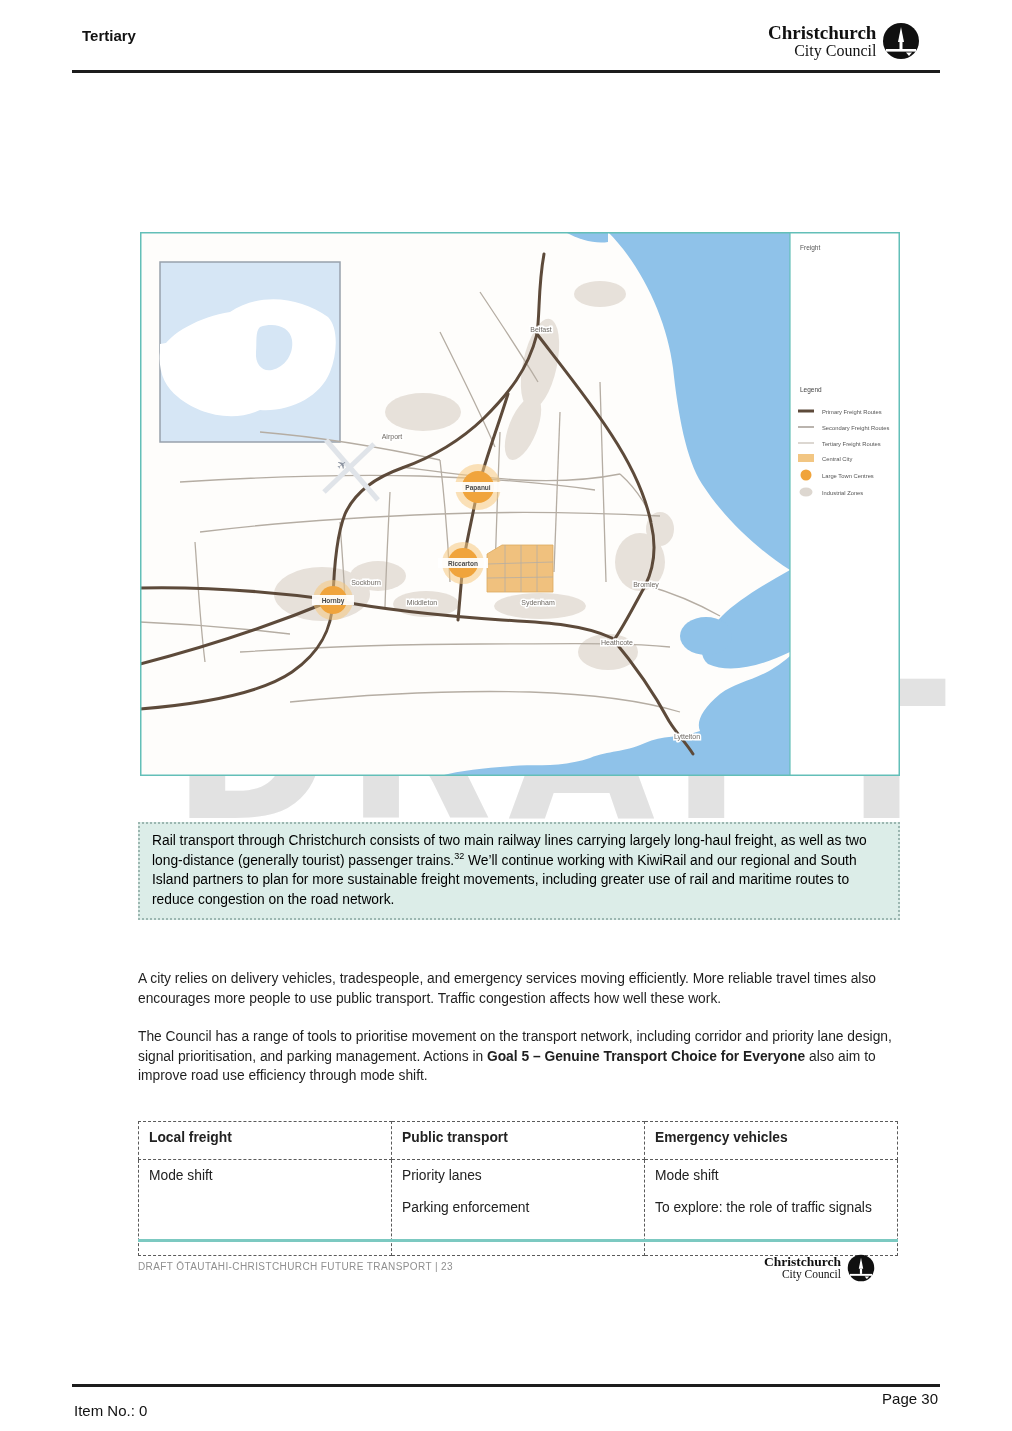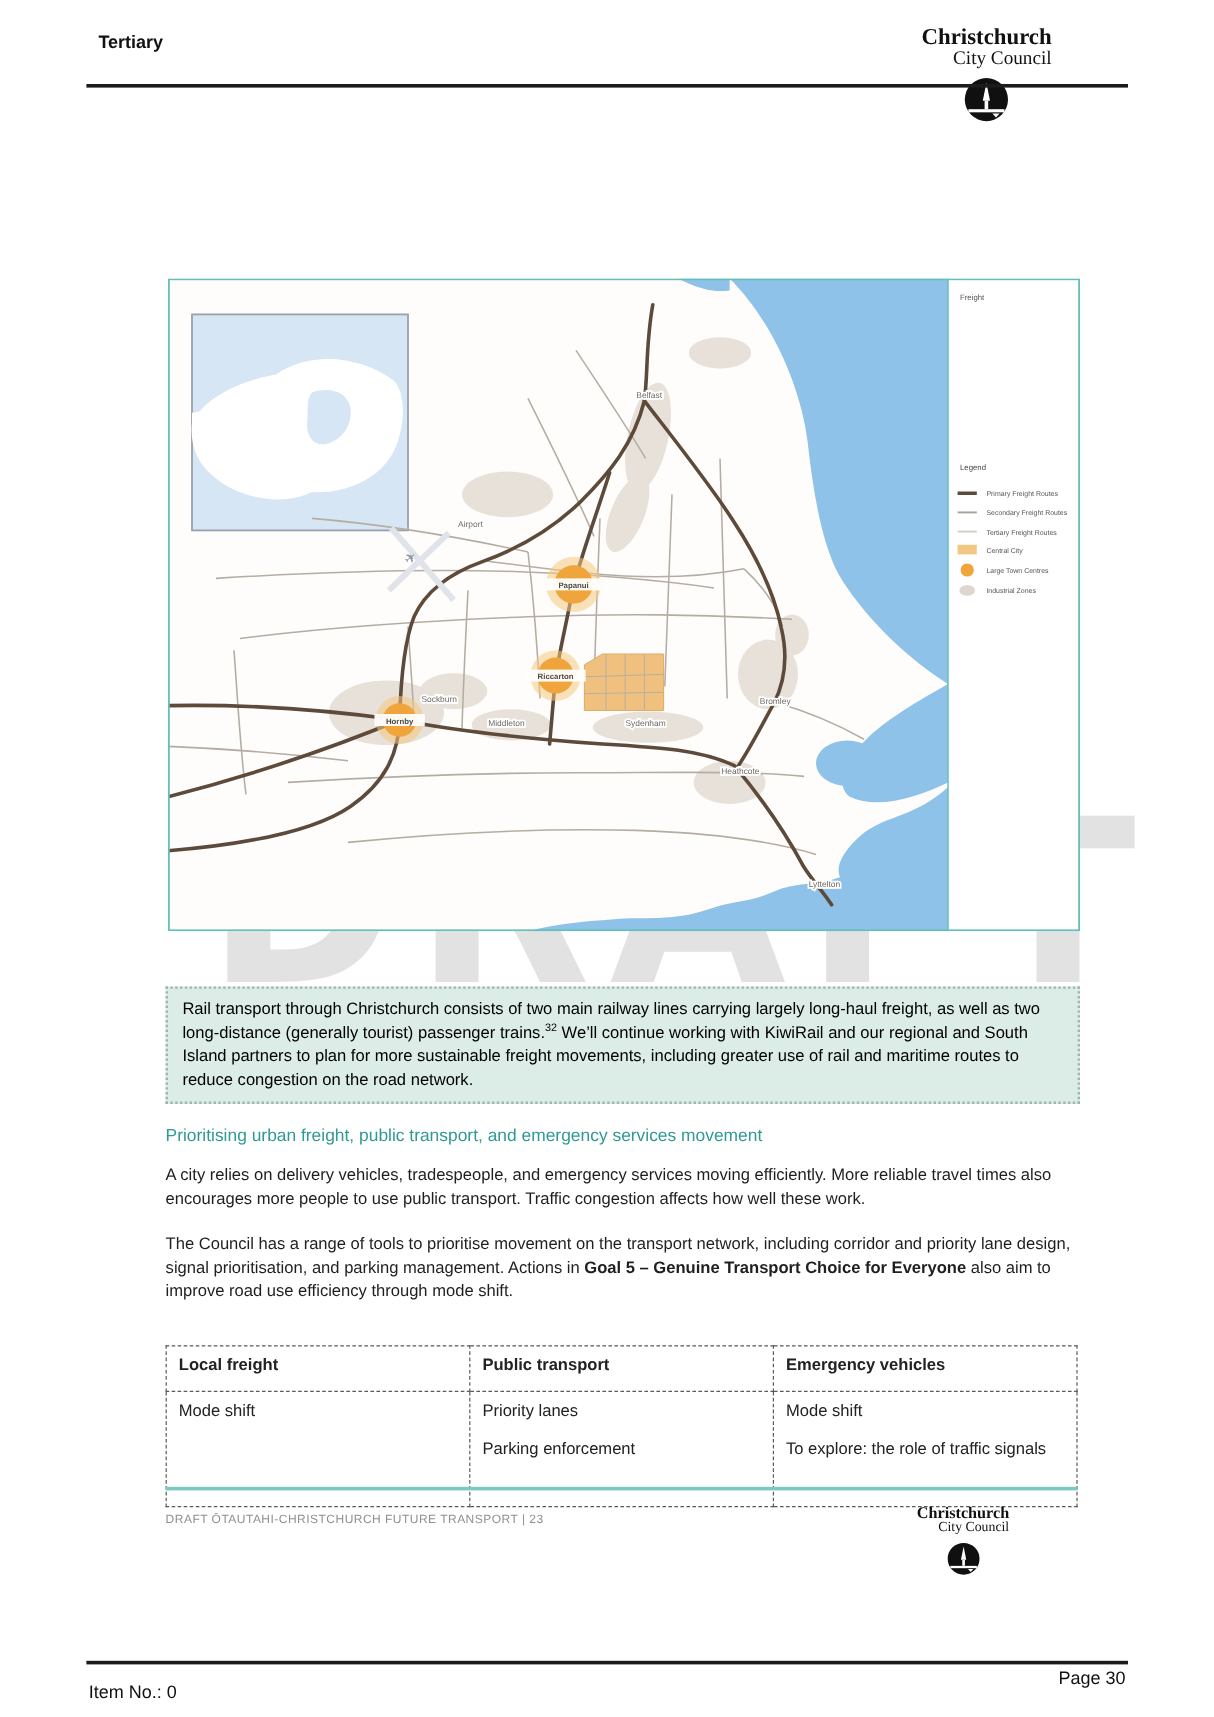--- a/index.html
+++ b/index.html
@@ -3,21 +3,21 @@
 <meta charset="utf-8">
 <style>
   * { margin:0; padding:0; box-sizing:border-box; }
   body { background:#fff; }
   .page {
     position:relative; width:1012px; height:1431px; background:#ffffff;
     font-family:"Liberation Sans","DejaVu Sans",sans-serif; color:#222; overflow:hidden;
   }
   
   .hdr-title { position:absolute; left:82px; top:27px; font-size:15px; font-weight:bold; color:#111; }
-  .logo { position:absolute; display:flex; align-items:center; gap:6px;flex-direction:column; }
+  .logo { position:absolute; display:flex; align-items:center; gap:6px; }
   .logo-hdr { top:22px; left:768px; }
   .logo-text { text-align:right; font-family:"Liberation Serif","DejaVu Serif",serif; color:#111; line-height:1.02; }
   .logo-hdr .logo-l1 { font-size:19px; font-weight:bold; }
   .logo-hdr .logo-l2 { font-size:16px; }
   .hdr-rule { position:absolute; left:72px; top:70px; width:868px; height:3px; background:#1c1c1c; }
   
   .fig-caption { position:absolute; left:138px; top:210px; font-size:14.5px; font-weight:bold; font-style:italic; color:#2f9a91; }
   .watermark { position:absolute; left:172px; top:642px; z-index:1; font-size:190px; font-weight:bold;
     letter-spacing:16px; color:#e2e2e2; font-family:"DejaVu Sans",sans-serif; }
   .map-wrap { position:absolute; left:140px; top:232px; width:760px; height:544px; z-index:2; }
@@ -205,21 +205,20 @@
       </g>
 
       <rect x="0.75" y="0.75" width="758.5" height="542.5" fill="none" stroke="#63BFB8" stroke-width="1.5"></rect>
     </svg>
   </div>
 
   <div class="callout">
     <span>Rail transport through Christchurch consists of two main railway lines carrying largely long-haul freight, as well as two long-distance (generally tourist) passenger trains.</span><sup>32</sup><span> We’ll continue working with KiwiRail and our regional and South Island partners to plan for more sustainable freight movements, including greater use of rail and maritime routes to reduce congestion on the road network.</span>
   </div>
 
-  <div class="sec-heading">Prioritising urban freight, public transport, and emergency services movement</div>
   <div class="para para1">A city relies on delivery vehicles, tradespeople, and emergency services moving efficiently. More reliable travel times also encourages more people to use public transport. Traffic congestion affects how well these work.</div>
   <div class="para para2">
     <span>The Council has a range of tools to prioritise movement on the transport network, including corridor and priority lane design, signal prioritisation, and parking management. Actions in </span><b>Goal 5 – Genuine Transport Choice for Everyone</b><span> also aim to improve road use efficiency through mode shift.</span>
   </div>
 
   <table class="tbl">
     <thead>
       <tr>
         <th>Local freight</th>
         <th>Public transport</th>

